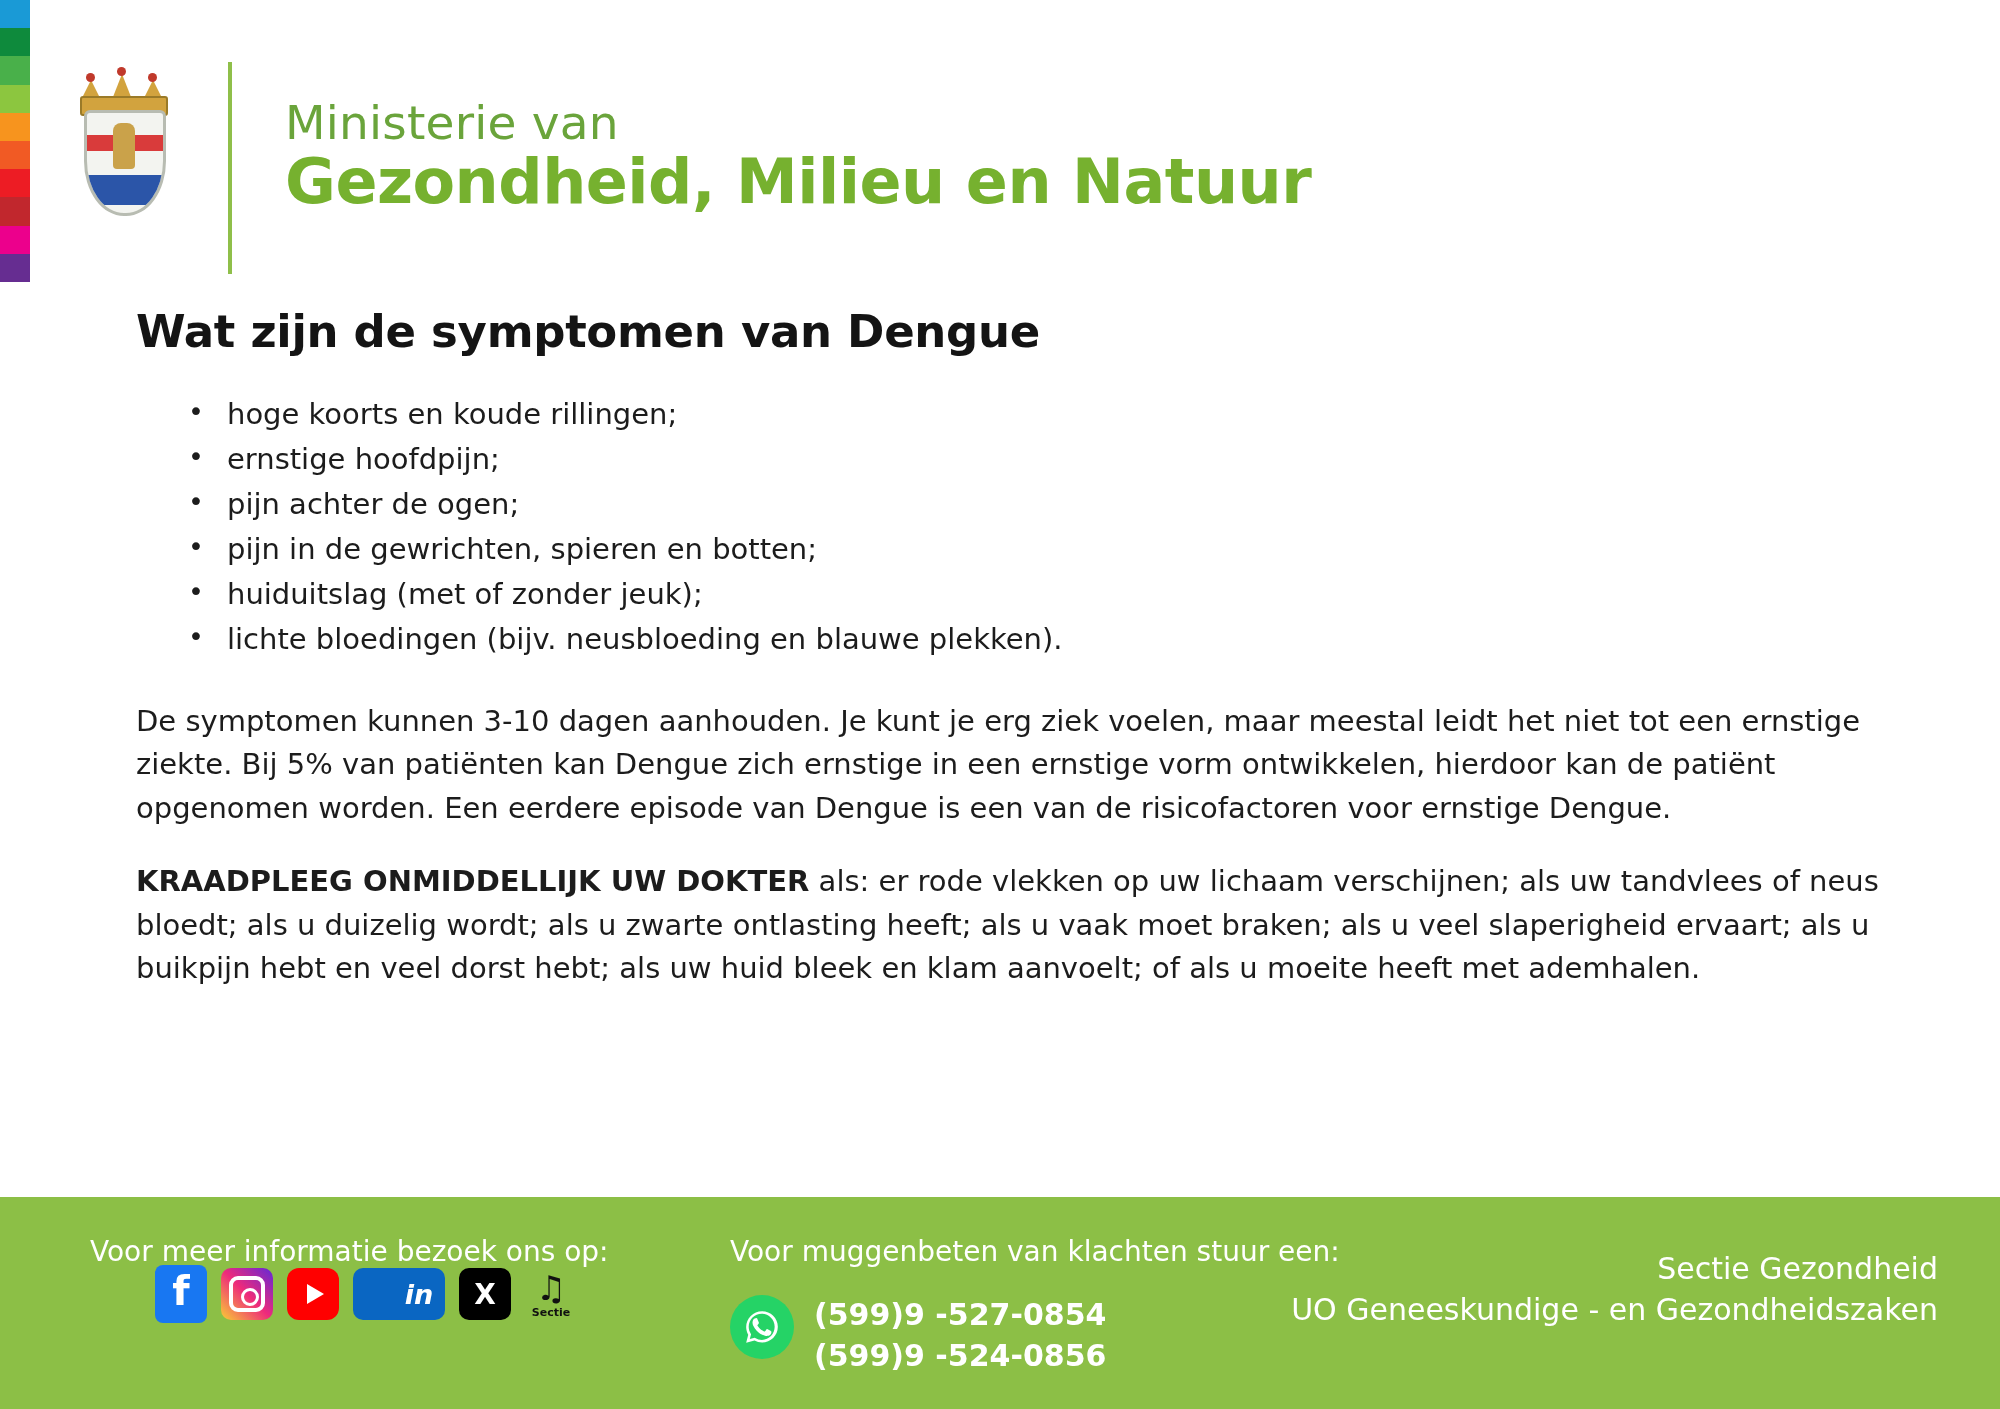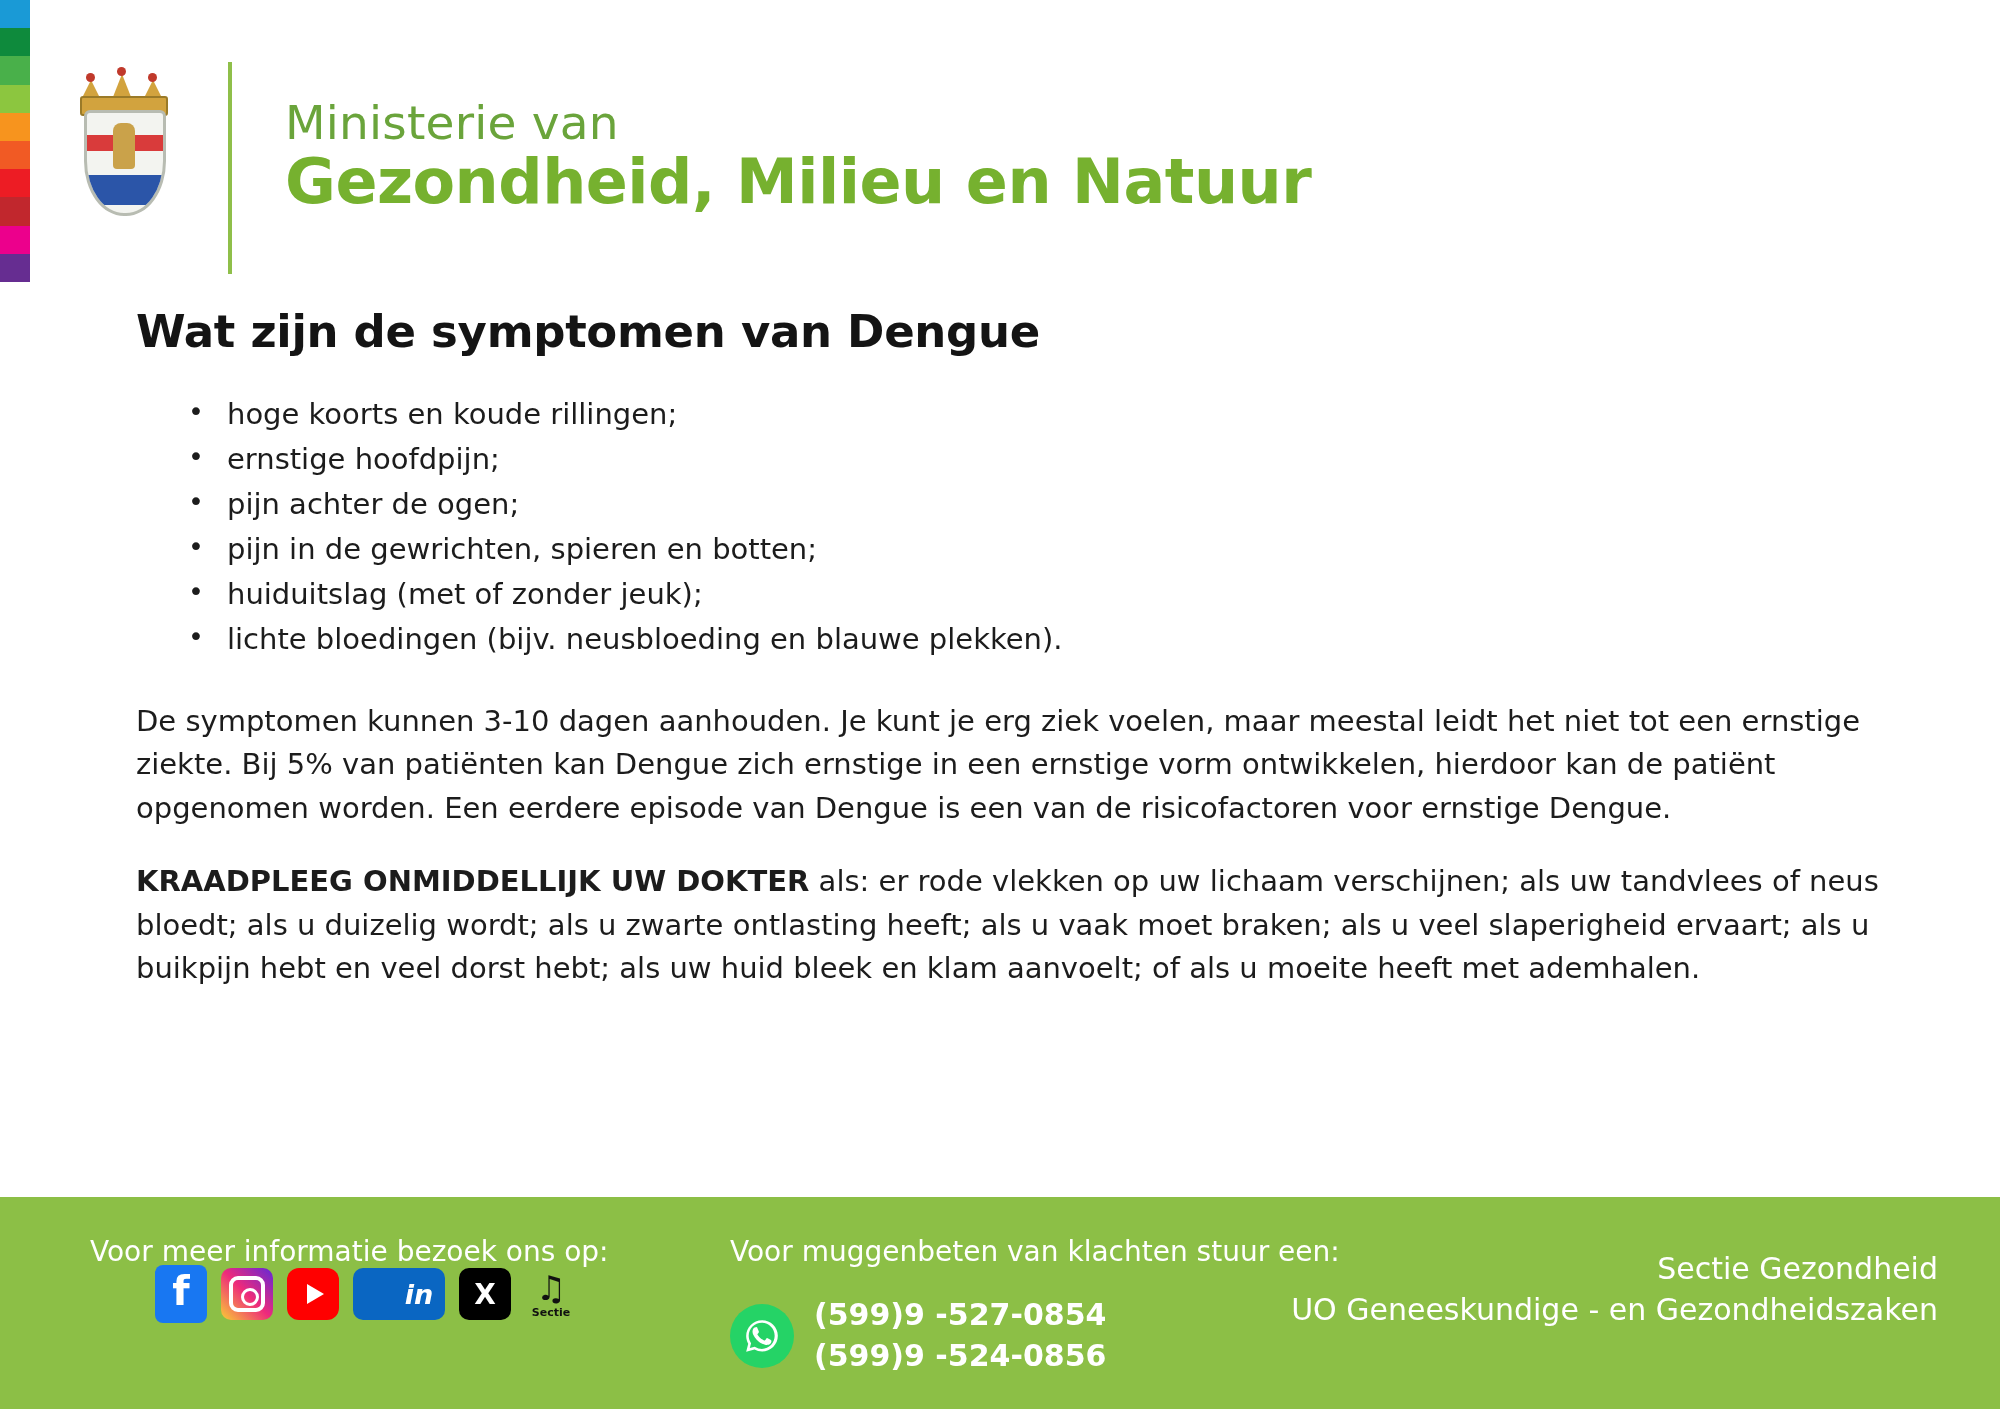--- a/index.html
+++ b/index.html
@@ -265,21 +265,20 @@
     position: absolute;
     left: 730px;
     top: 36px;
     width: 640px;
   }
   .phone-block {
     position: absolute;
     left: 730px;
     top: 98px;
     display: flex;
-    align-items: center;
     gap: 20px;
   }
   .wa {
     width: 64px; height: 64px;
     border-radius: 50%;
     background: #25d366;
     display: flex;
     align-items: center;
     justify-content: center;
   }

